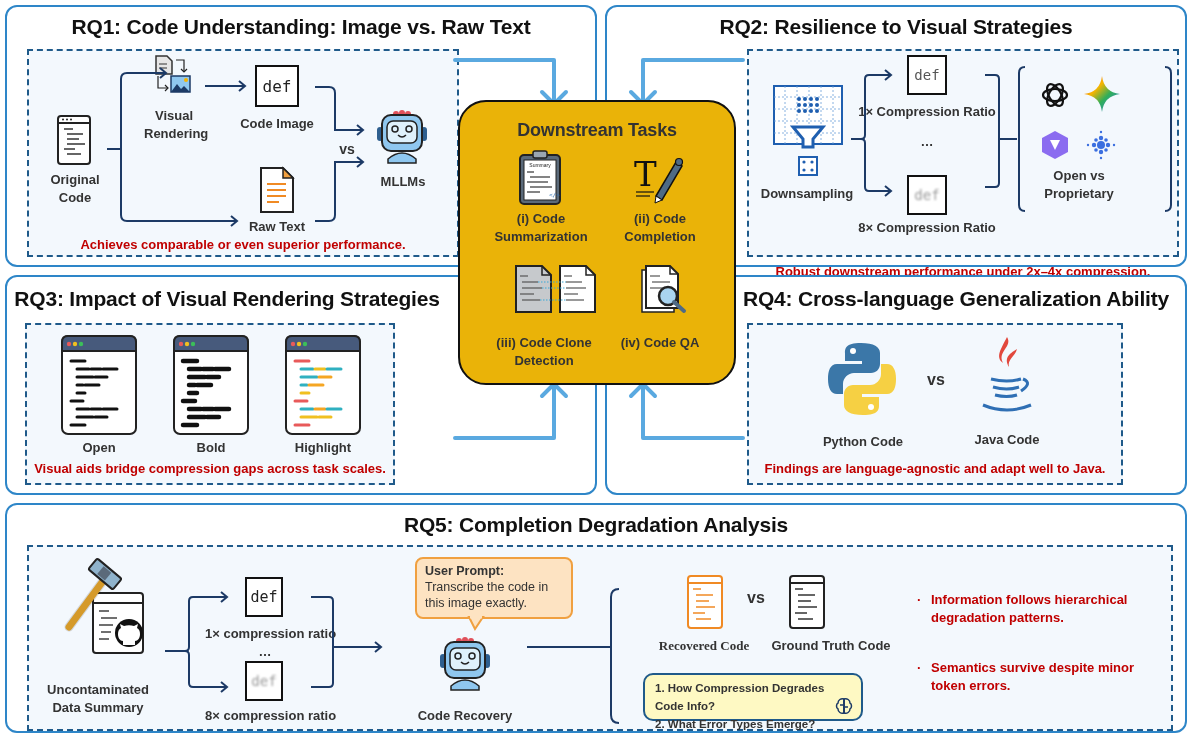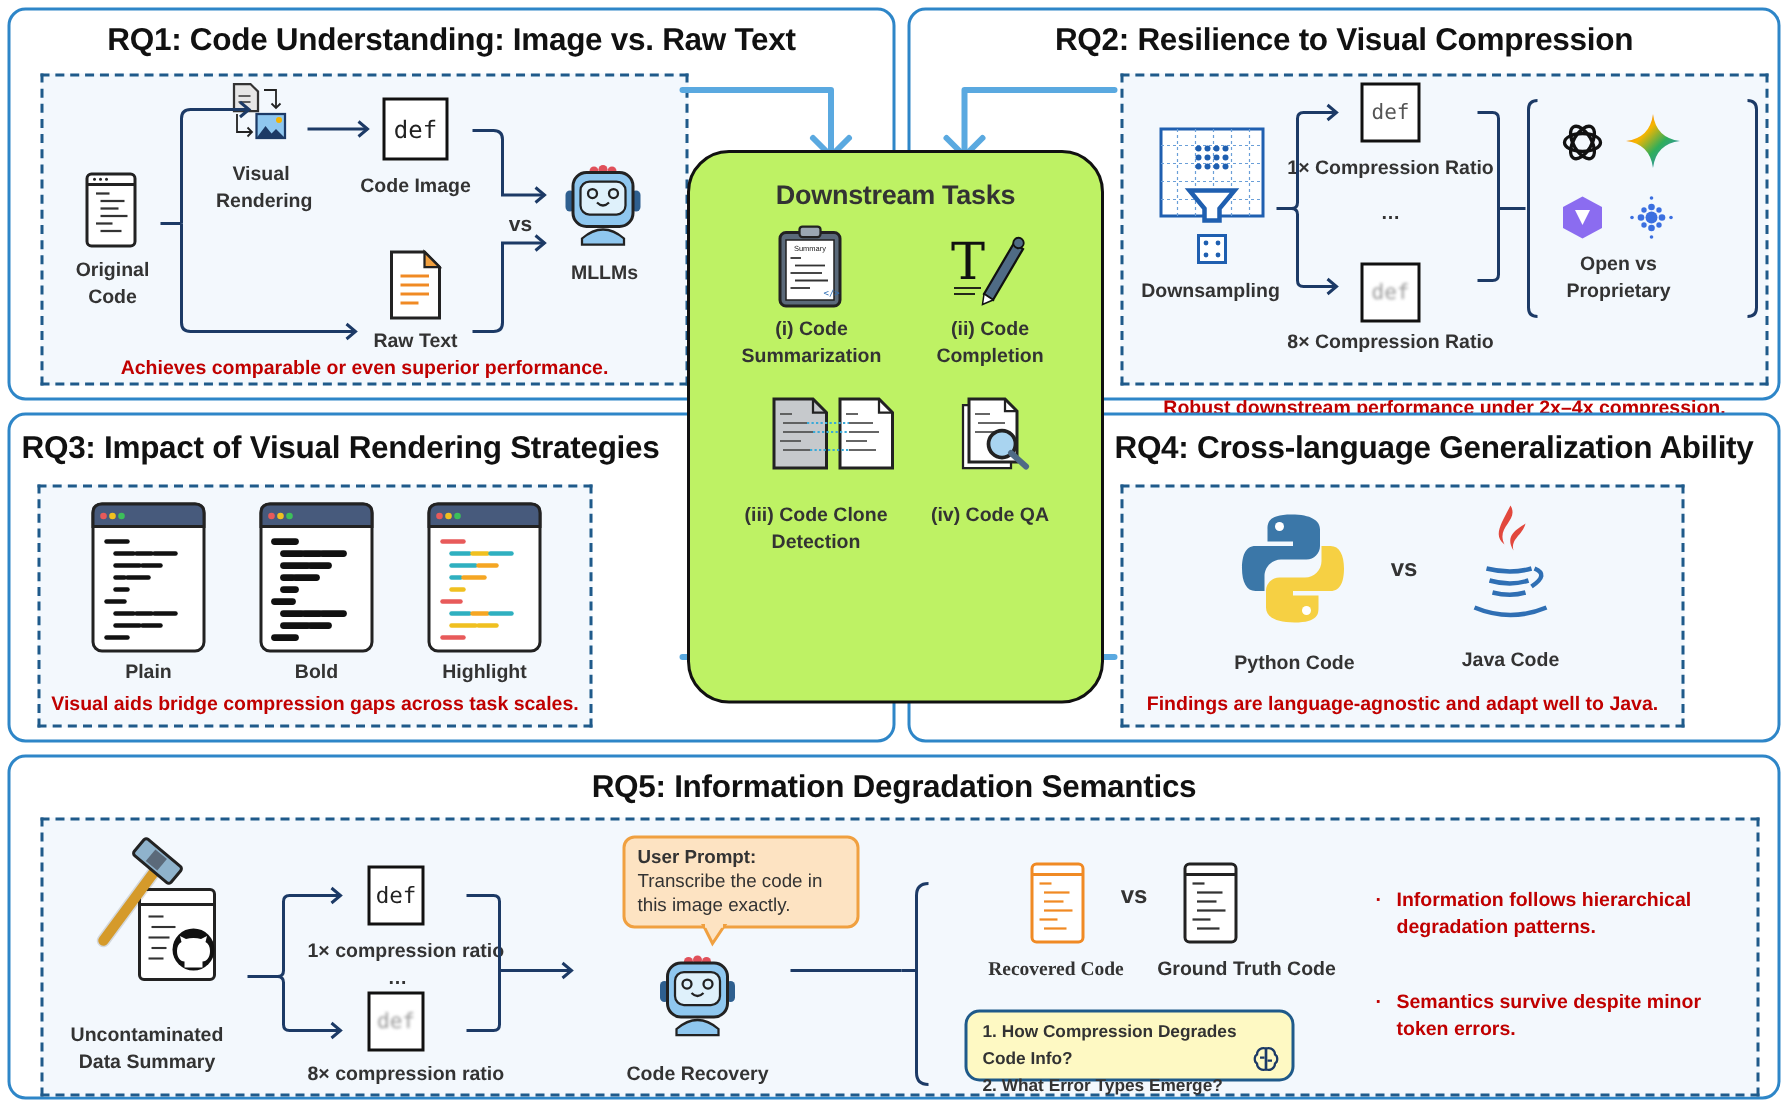--- a/index.html
+++ b/index.html
@@ -4,21 +4,21 @@
 <style>
   html,body{margin:0;padding:0;background:#fff;}
   body{width:1191px;height:735px;position:relative;overflow:hidden;font-family:"Liberation Sans","DejaVu Sans",sans-serif;color:#222;}
   .panel{position:absolute;border:2px solid #2e86c8;border-radius:12px;background:#fff;box-sizing:border-box;}
   .ptitle{position:absolute;left:0;right:0;text-align:center;font-weight:bold;font-size:21px;color:#111;letter-spacing:-0.2px;}
   .dash{position:absolute;border:2px dashed #1f5a8a;background:#f3f8fd;box-sizing:border-box;}
   .lbl{position:absolute;font-weight:bold;font-size:13px;color:#333;text-align:center;line-height:18px;white-space:nowrap;}
   .red{position:absolute;left:0;right:0;text-align:center;font-weight:bold;font-size:13px;color:#c00000;}
   .defbox{position:absolute;width:38px;height:38px;border:2px solid #111;background:#fff;font-family:"DejaVu Sans Mono",monospace;font-size:16px;display:flex;align-items:center;justify-content:center;box-sizing:border-box;}
   .blur{color:#999;filter:blur(1px);font-size:14px;}
-  .center{position:absolute;left:458px;top:100px;width:278px;height:369px;border:2px solid #111;border-radius:28px;background:#bef264;box-sizing:border-box;z-index:5;}
+  .center{position:absolute;left:458px;top:100px;width:278px;height:285px;border:2px solid #111;border-radius:28px;background:#eab308;box-sizing:border-box;z-index:5;}
   svg{position:absolute;overflow:visible;}
 </style>
 </head>
 <body>
 
 <div class="panel" style="left:5px;top:5px;width:592px;height:262px;padding-left:24px;">
   <div class="ptitle" style="top:8px;">RQ1: Code Understanding: Image vs. Raw Text</div>
   <div class="dash" style="left:20px;top:42px;width:432px;height:208px;">
 
     <svg style="left:28px;top:64px;" width="34" height="50" viewBox="0 0 34 50">
@@ -100,21 +100,21 @@
           <path d="M328 74 l6 5 l-6 5"></path>
         <path d="M286 170 h14 q6 0 6 -6 v-53 h28"></path>
           <path d="M328 106 l6 5 l-6 5"></path>
       </g>
     </svg>
     <div class="red" style="top:186px;">Achieves comparable or even superior performance.</div>
   </div>
 </div>
 
 <div class="panel" style="left:605px;top:5px;width:582px;height:262px;">
-  <div class="ptitle" style="top:8px;">RQ2: Resilience to Visual Compression</div>
+  <div class="ptitle" style="top:8px;">RQ2: Resilience to Visual Strategies</div>
   <div class="dash" style="left:140px;top:42px;width:432px;height:208px;">
     <svg style="left:24px;top:34px;" width="70" height="92" viewBox="0 0 70 92">
       <rect x="1" y="1" width="68" height="58" fill="#fff" stroke="#1f5fb0" stroke-width="2"></rect>
       <g stroke="#6a9fd8" stroke-width="0.8" stroke-dasharray="2 2">
           <line x1="1" y1="12" x2="69" y2="12"></line>
           <line x1="1" y1="24" x2="69" y2="24"></line>
           <line x1="1" y1="36" x2="69" y2="36"></line>
           <line x1="1" y1="48" x2="69" y2="48"></line>
           <line x1="12" y1="1" x2="12" y2="59"></line>
           <line x1="24" y1="1" x2="24" y2="59"></line>
@@ -233,21 +233,21 @@
           <line x1="24" y1="50" x2="38" y2="50" stroke="#111" stroke-width="3" stroke-linecap="round"></line>
           <line x1="16" y1="58" x2="24" y2="58" stroke="#111" stroke-width="3" stroke-linecap="round"></line>
           <line x1="10" y1="66" x2="22" y2="66" stroke="#111" stroke-width="3" stroke-linecap="round"></line>
           <line x1="16" y1="74" x2="28" y2="74" stroke="#111" stroke-width="3" stroke-linecap="round"></line>
           <line x1="30" y1="74" x2="40" y2="74" stroke="#111" stroke-width="3" stroke-linecap="round"></line>
           <line x1="42" y1="74" x2="56" y2="74" stroke="#111" stroke-width="3" stroke-linecap="round"></line>
           <line x1="16" y1="82" x2="32" y2="82" stroke="#111" stroke-width="3" stroke-linecap="round"></line>
           <line x1="34" y1="82" x2="46" y2="82" stroke="#111" stroke-width="3" stroke-linecap="round"></line>
           <line x1="10" y1="90" x2="24" y2="90" stroke="#111" stroke-width="3" stroke-linecap="round"></line>
         </svg>
-        <div class="lbl" style="left: 22px; top: 114px; width: 100px;">Plain</div>
+        <div class="lbl" style="left: 22px; top: 114px; width: 100px;">Open</div>
         <svg width="76" height="100" viewBox="0 0 76 100" style="left: 146px; top: 10px;">
           <rect x="1" y="1" width="74" height="98" rx="6" fill="#fff" stroke="#222" stroke-width="2"></rect>
           <path d="M1 7 q0 -6 6 -6 h62 q6 0 6 6 v9 h-74z" fill="#475a7c" stroke="#222" stroke-width="2"></path>
           <circle cx="8" cy="9" r="2.2" fill="#e85a5a"></circle>
           <circle cx="14" cy="9" r="2.2" fill="#f0c020"></circle>
           <circle cx="20" cy="9" r="2.2" fill="#3cbf5a"></circle>
           <line x1="10" y1="26" x2="24" y2="26" stroke="#111" stroke-width="4.5" stroke-linecap="round"></line>
           <line x1="16" y1="34" x2="28" y2="34" stroke="#111" stroke-width="4.5" stroke-linecap="round"></line>
           <line x1="30" y1="34" x2="40" y2="34" stroke="#111" stroke-width="4.5" stroke-linecap="round"></line>
           <line x1="42" y1="34" x2="56" y2="34" stroke="#111" stroke-width="4.5" stroke-linecap="round"></line>
@@ -406,21 +406,21 @@
         <line x1="12" y1="18" x2="30" y2="18"></line>
         <line x1="10" y1="24" x2="24" y2="24"></line>
       </g>
     <circle cx="28" cy="32" r="9" fill="#a9d4f0" stroke="#222" stroke-width="2.5"></circle>
     <line x1="34" y1="38" x2="44" y2="47" stroke="#4f6b85" stroke-width="4" stroke-linecap="round"></line>
   </svg>
   <div class="lbl" style="left:150px;top:232px;width:100px;">(iv) Code QA</div>
 </div>
 
 <div class="panel" style="left:5px;top:503px;width:1182px;height:230px;">
-  <div class="ptitle" style="top:8px;">RQ5: Information Degradation Semantics</div>
+  <div class="ptitle" style="top:8px;">RQ5: Completion Degradation Analysis</div>
   <div class="dash" style="left:20px;top:40px;width:1146px;height:186px;">
 
     <svg style="left:34px;top:16px;" width="84" height="92" viewBox="0 0 84 92">
       <rect x="30" y="30" width="50" height="60" rx="3" fill="#fff" stroke="#222" stroke-width="2"></rect>
       <line x1="30" y1="40" x2="80" y2="40" stroke="#222" stroke-width="2"></line>
       <g stroke="#333" stroke-width="1.4">
           <line x1="36" y1="48" x2="46" y2="48"></line>
           <line x1="38" y1="55" x2="54" y2="55"></line>
           <line x1="36" y1="62" x2="50" y2="62"></line>
           <line x1="38" y1="69" x2="48" y2="69"></line>

